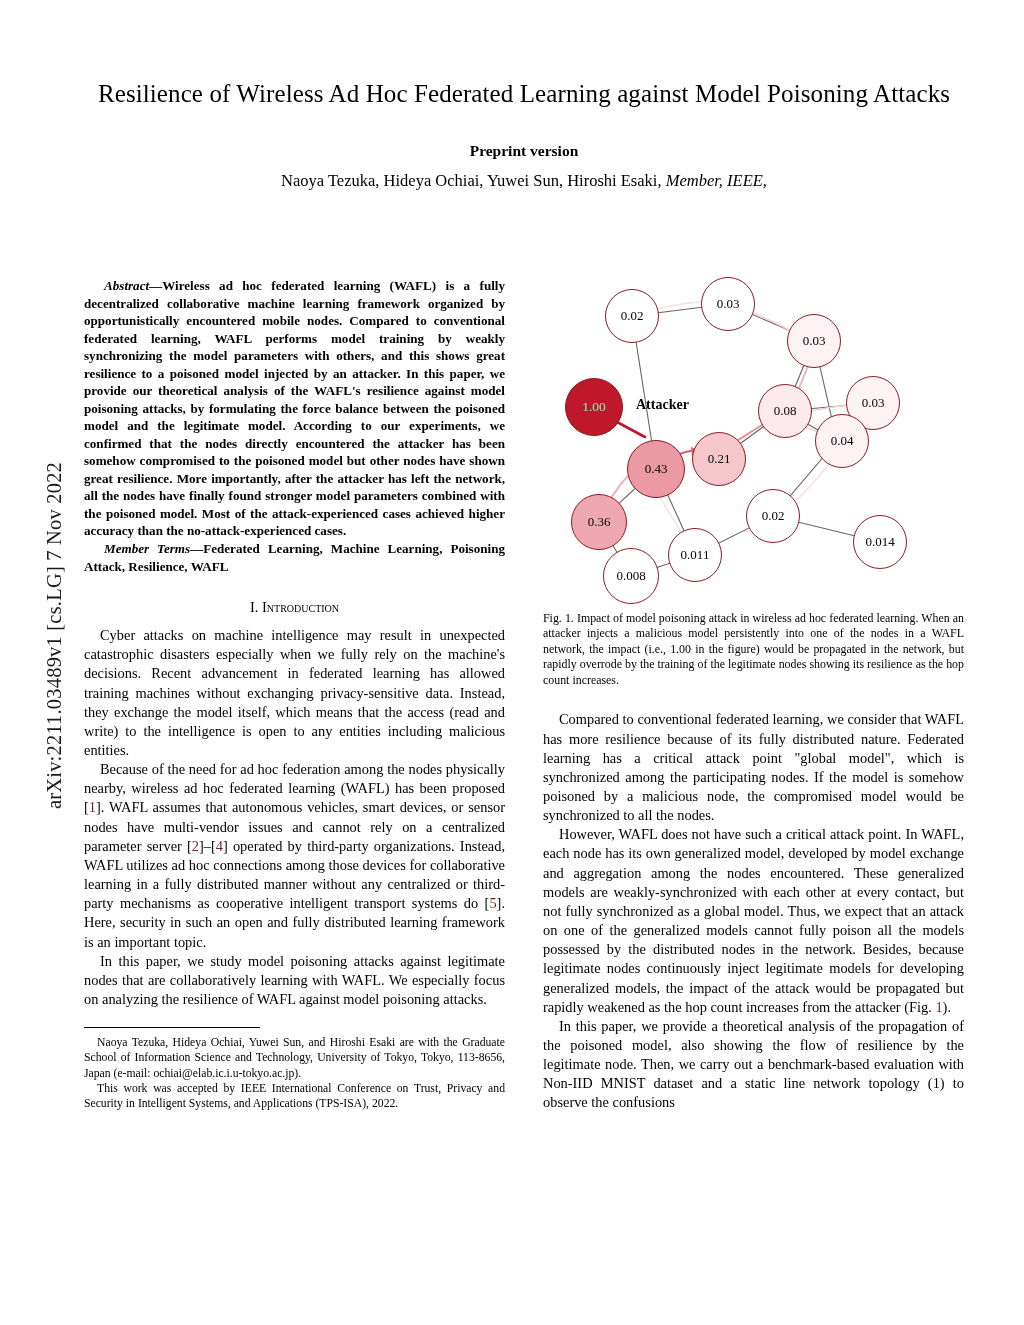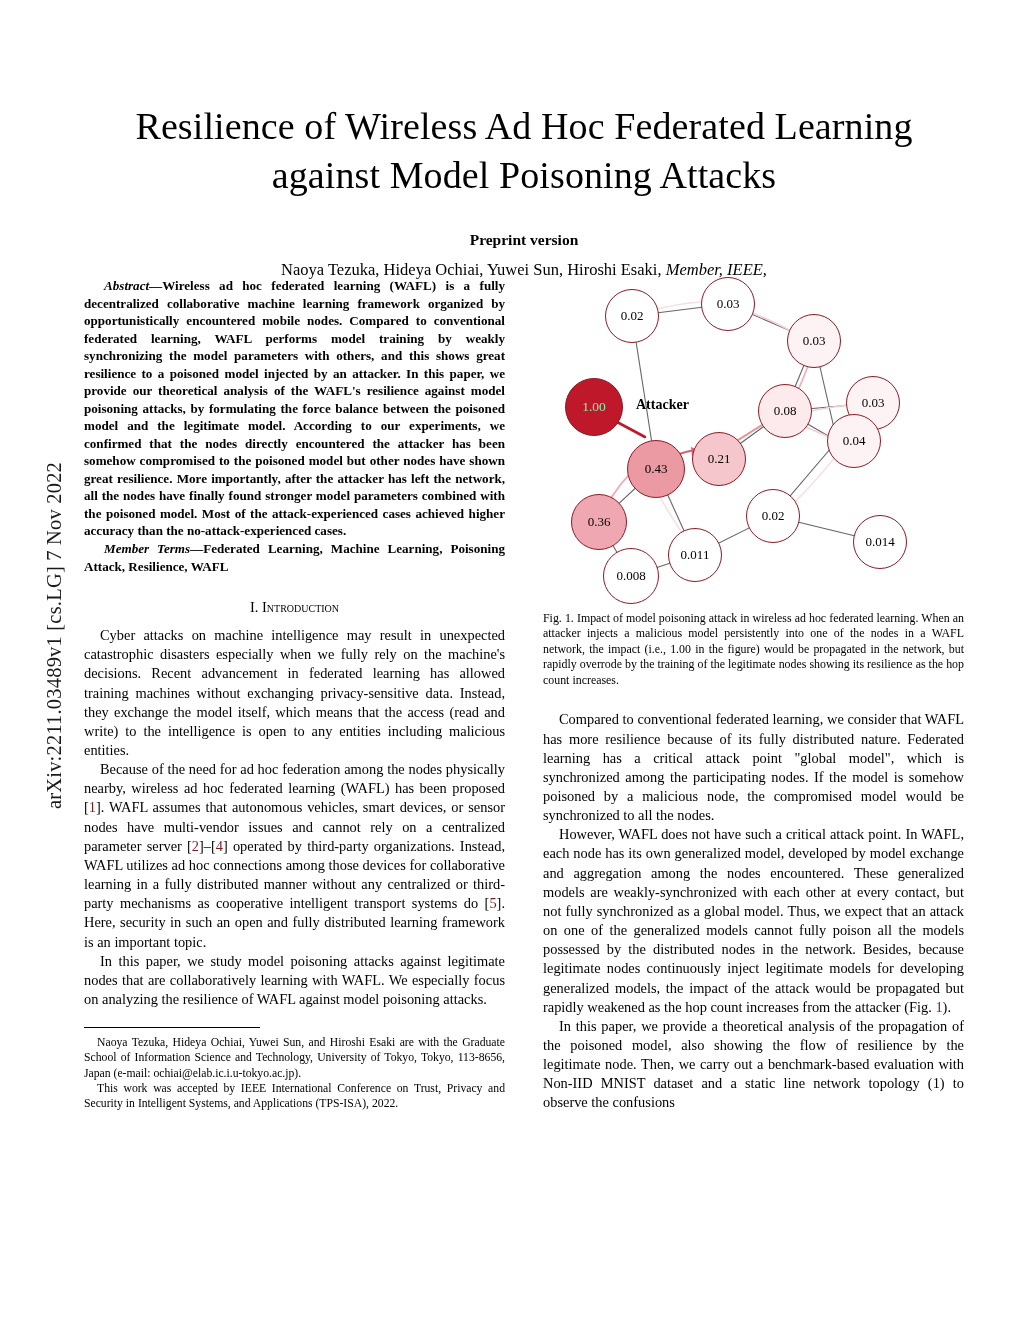--- a/index.html
+++ b/index.html
@@ -36,23 +36,23 @@
     position: absolute;
     left: 84px;
     top: 0;
     width: 880px;
     height: 1325px;
   }
 
   
   .title {
     text-align: center;
-    font-size: 38px;
+    font-size: 25px;
     line-height: 1.28;
-    margin-top: 102px;
+    margin-top: 78px;
     font-weight: normal;
     letter-spacing: 0.1px;
   }
   .preprint {
     text-align: center;
     font-weight: bold;
     font-size: 15.5px;
     margin-top: 32px;
   }
   .authors {
@@ -271,21 +271,21 @@
           </div>
         <div class="node" style="left:303px;top:99px;width:54px;height:54px;background:#fdf3f4;">
             <span>0.03</span>
           </div>
         <div class="node" style="left:84px;top:163px;width:58px;height:58px;background:#eb9aa4;">
             <span>0.43</span>
           </div>
         <div class="node" style="left:149px;top:155px;width:54px;height:54px;background:#f5c6cc;">
             <span>0.21</span>
           </div>
-        <div class="node" style="left:284px;top:137px;width:54px;height:54px;background:#fdf3f4;">
+        <div class="node" style="left:272px;top:137px;width:54px;height:54px;background:#fdf3f4;">
             <span>0.04</span>
           </div>
         <div class="node" style="left:28px;top:217px;width:56px;height:56px;background:#efa8b1;">
             <span>0.36</span>
           </div>
         <div class="node" style="left:203px;top:212px;width:54px;height:54px;background:#ffffff;">
             <span>0.02</span>
           </div>
         <div class="node" style="left:310px;top:238px;width:54px;height:54px;background:#ffffff;">
             <span>0.014</span>

